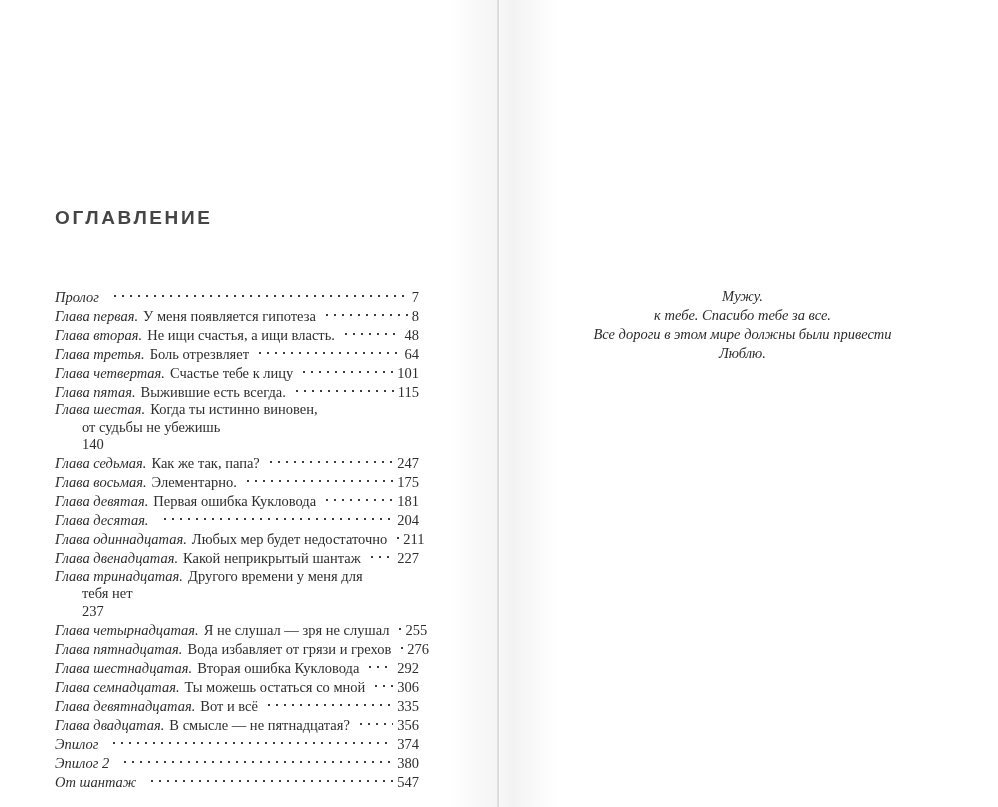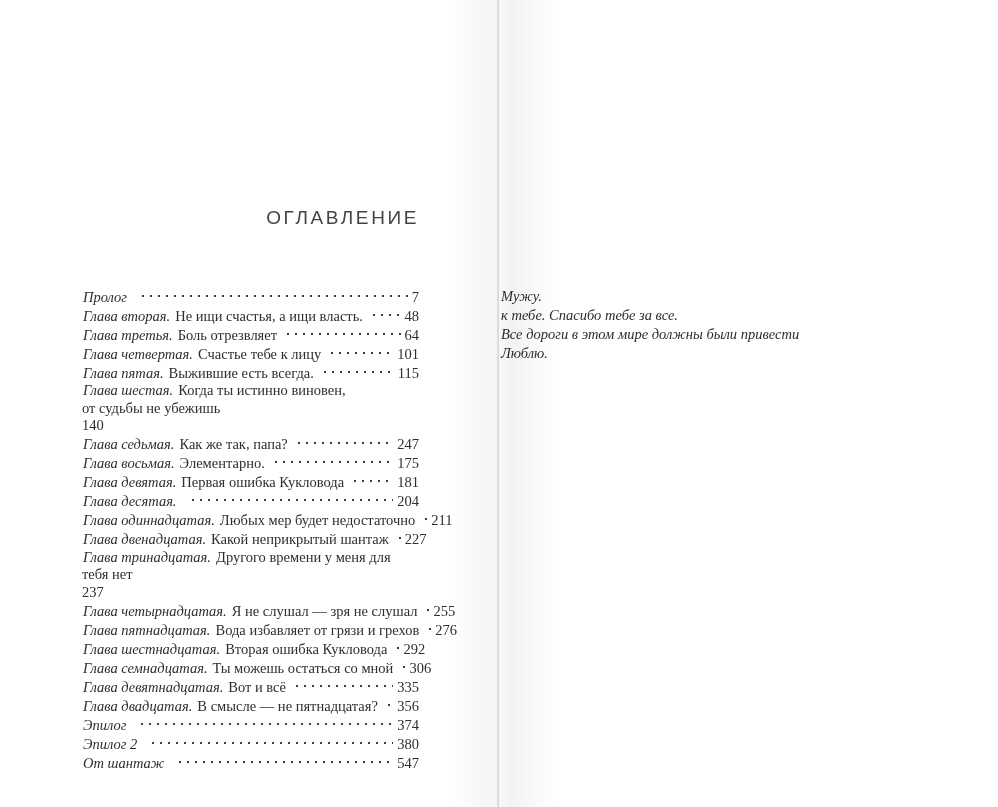--- a/index.html
+++ b/index.html
@@ -37,78 +37,84 @@
     left: 499px; width: 62px;
     background: linear-gradient(to right,
       rgba(0,0,0,0.028) 0%, rgba(0,0,0,0.05) 22%,
       rgba(0,0,0,0.018) 62%, rgba(0,0,0,0) 100%);
   }
 
   
   .toc-title {
     position: absolute; top: 207px; left: 55px; width: 364px;
     margin: 0;
-    text-align: right;
+    text-align: left;
     font-family: "Liberation Sans", sans-serif;
-    font-weight: 400;
+    font-weight: 700;
     font-size: 19px;
     letter-spacing: 2.6px;
     color: #454545;
   }
   .toc {
     position: absolute; top: 287px; left: 55px; width: 364px;
     font-size: 14.5px;
     line-height: 17.5px;
   }
   .toc-row {
     display: flex;
     align-items: baseline;
     white-space: nowrap;
   }
   .toc-row.indent { padding-left: 23px; flex-direction: column; }
   .toc-row .ital {
     font-style: italic;
     margin-right: 5px;
-    margin-left: 28px;
   }
   .toc-row .ital:empty, .toc-row .rest:empty { display: none; margin: 0; }
   .toc-row .leader {
     flex: 1;
     min-width: 8px;
     height: 1em;
     margin: 0 4px 0 4px;
     background-image: radial-gradient(circle, #3d3d3d 0.9px, rgba(0,0,0,0) 1.35px);
     background-size: 8px 8px;
     background-repeat: repeat-x;
     background-position: 3px calc(100% - 2px);
   }
   .toc-row .pagenum { text-align: right; }
 
   
   .dedication {
     position: absolute; top: 287px; left: 0; right: 14px;
+    text-align: center;
     font-style: italic;
     font-size: 14.5px;
     line-height: 19px;
     color: #2b2b2b;
   }
 </style>
 </head>
 <body>
 
 <div class="book">
 
   <div class="page page-left">
     <h1 class="toc-title">ОГЛАВЛЕНИЕ</h1>
     <div class="toc" id="toc-list">
         <div class="toc-row">
     <span class="ital">Пролог</span>
 
     <span class="leader"></span>
     <span class="pagenum">7</span>
+  </div>
+        <div class="toc-row">
+    <span class="ital">Глава первая.</span>
+    <span class="rest">У меня появляется гипотеза</span>
+    <span class="leader"></span>
+    <span class="pagenum">8</span>
   </div>
         <div class="toc-row">
     <span class="ital">Глава вторая.</span>
     <span class="rest">Не ищи счастья, а ищи власть.</span>
     <span class="leader"></span>
     <span class="pagenum">48</span>
   </div>
         <div class="toc-row">
     <span class="ital">Глава третья.</span>
     <span class="rest">Боль отрезвляет</span>

